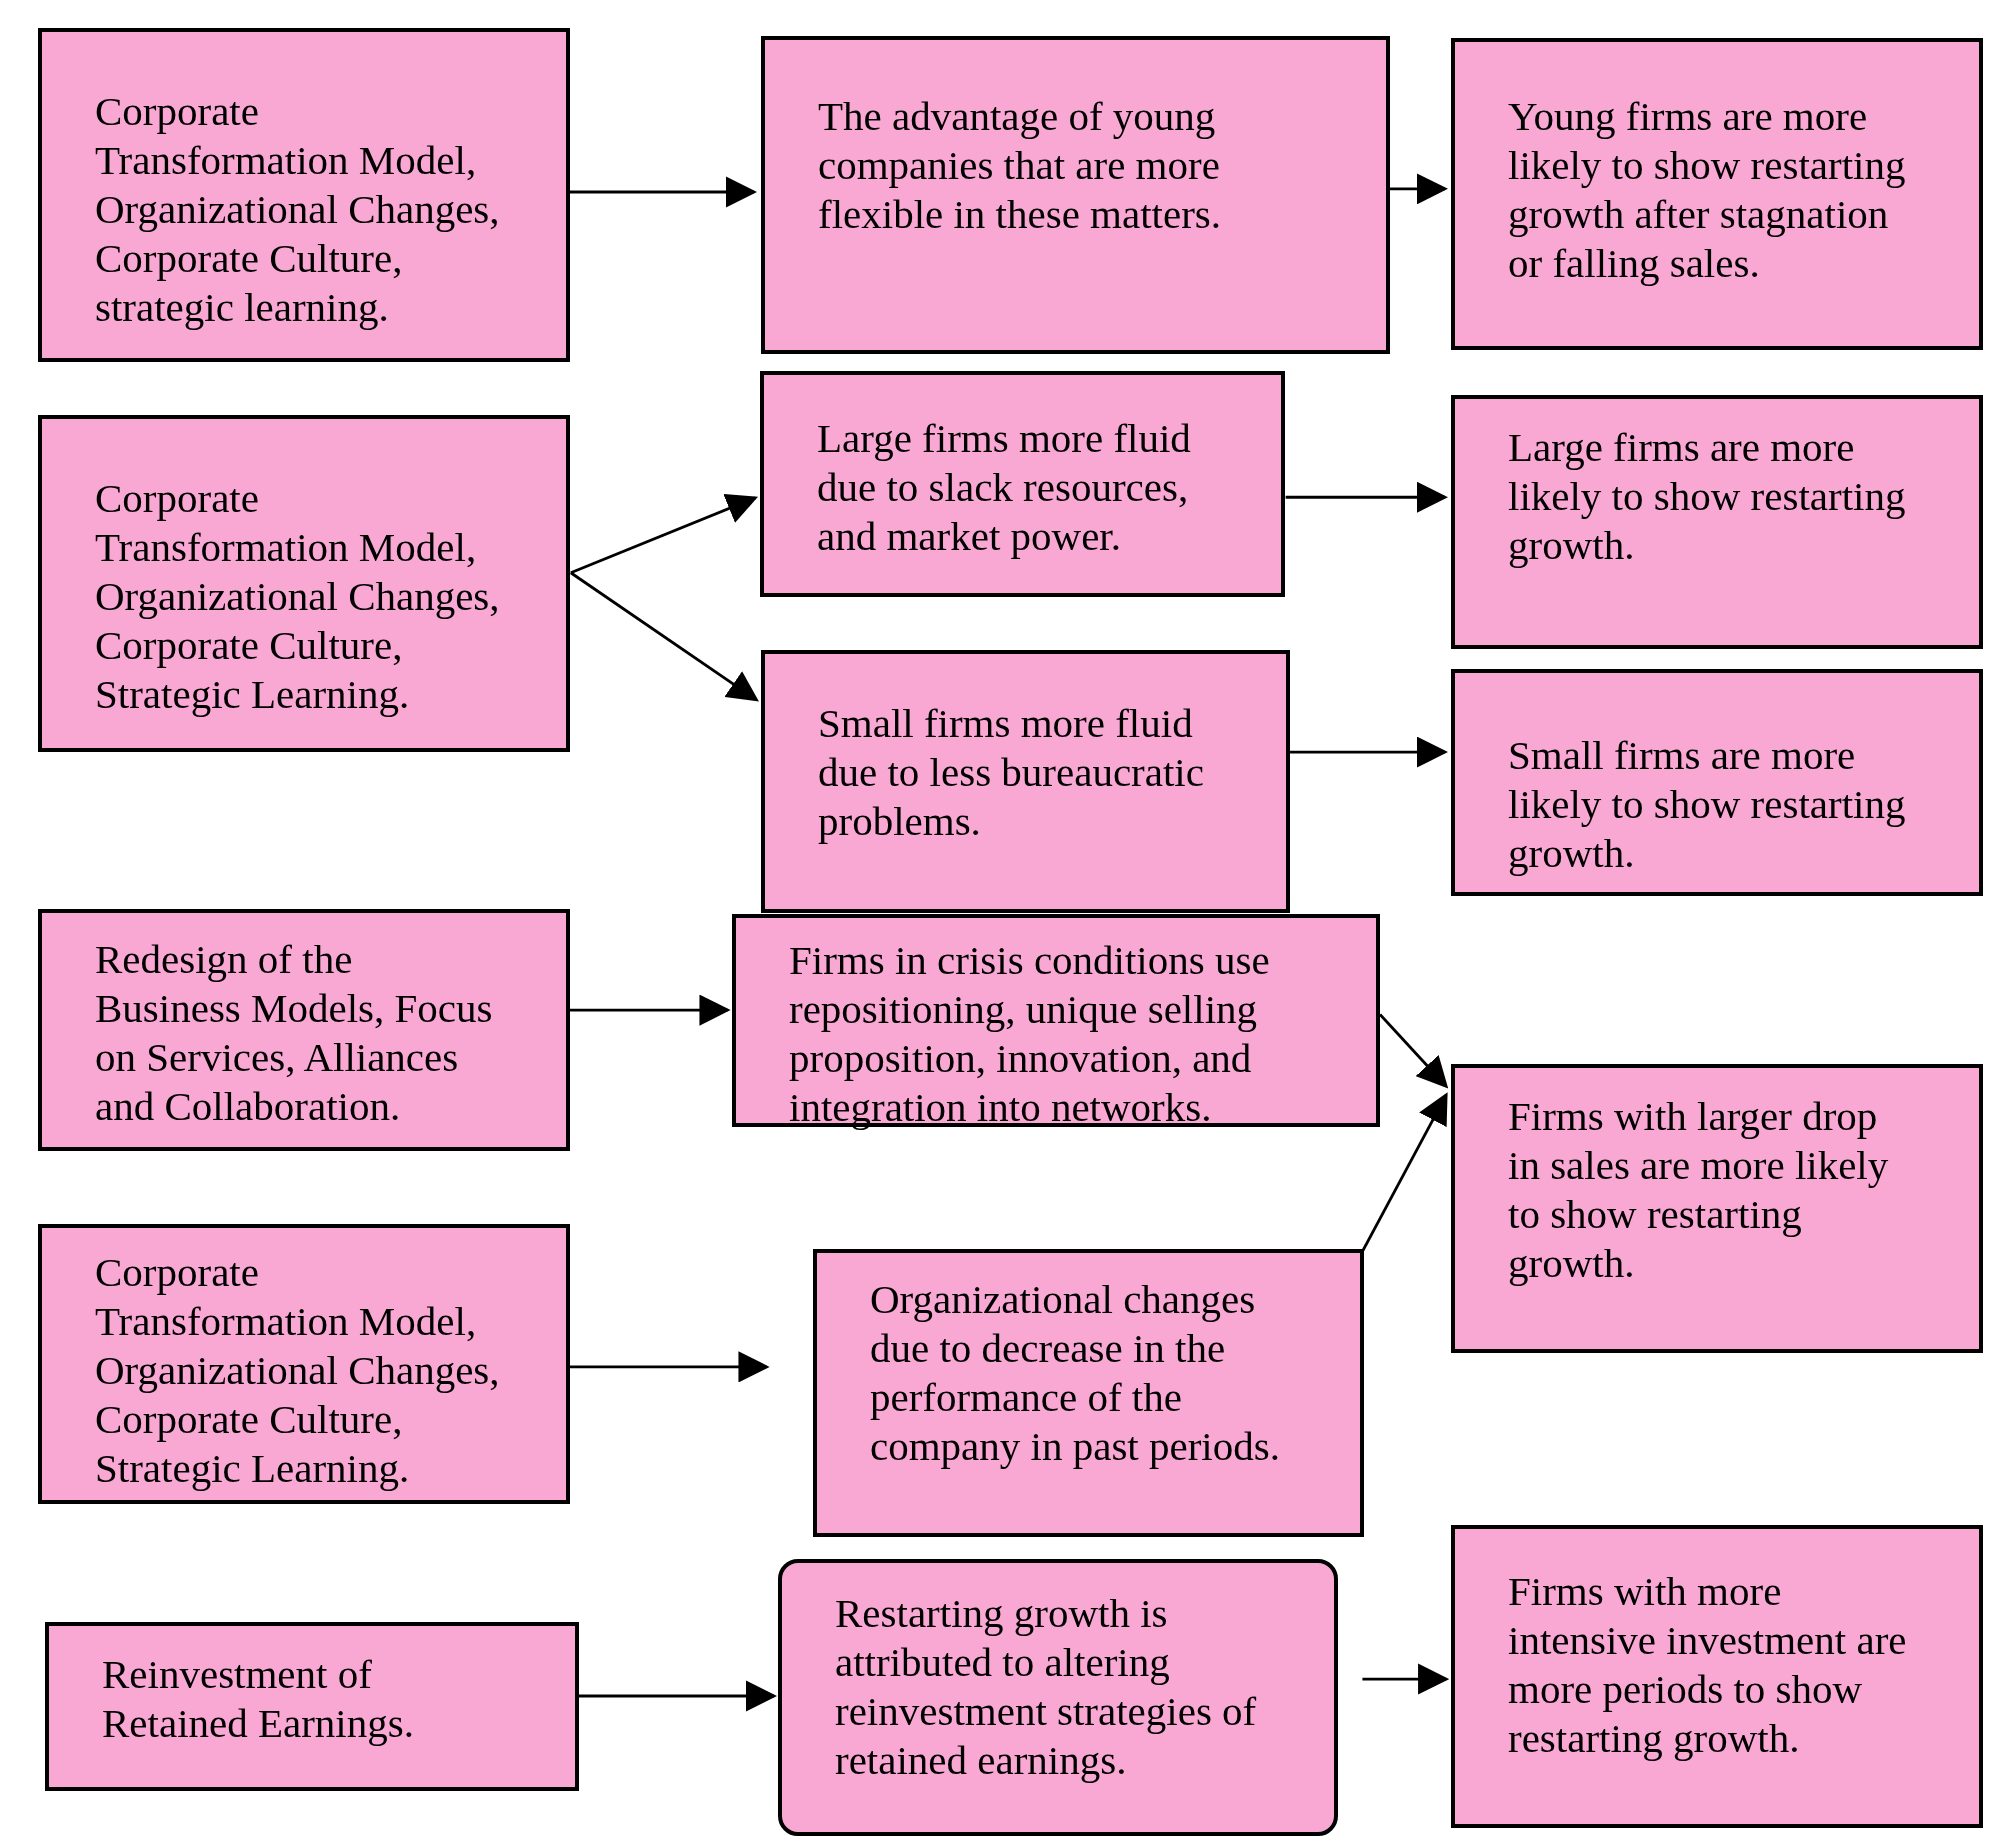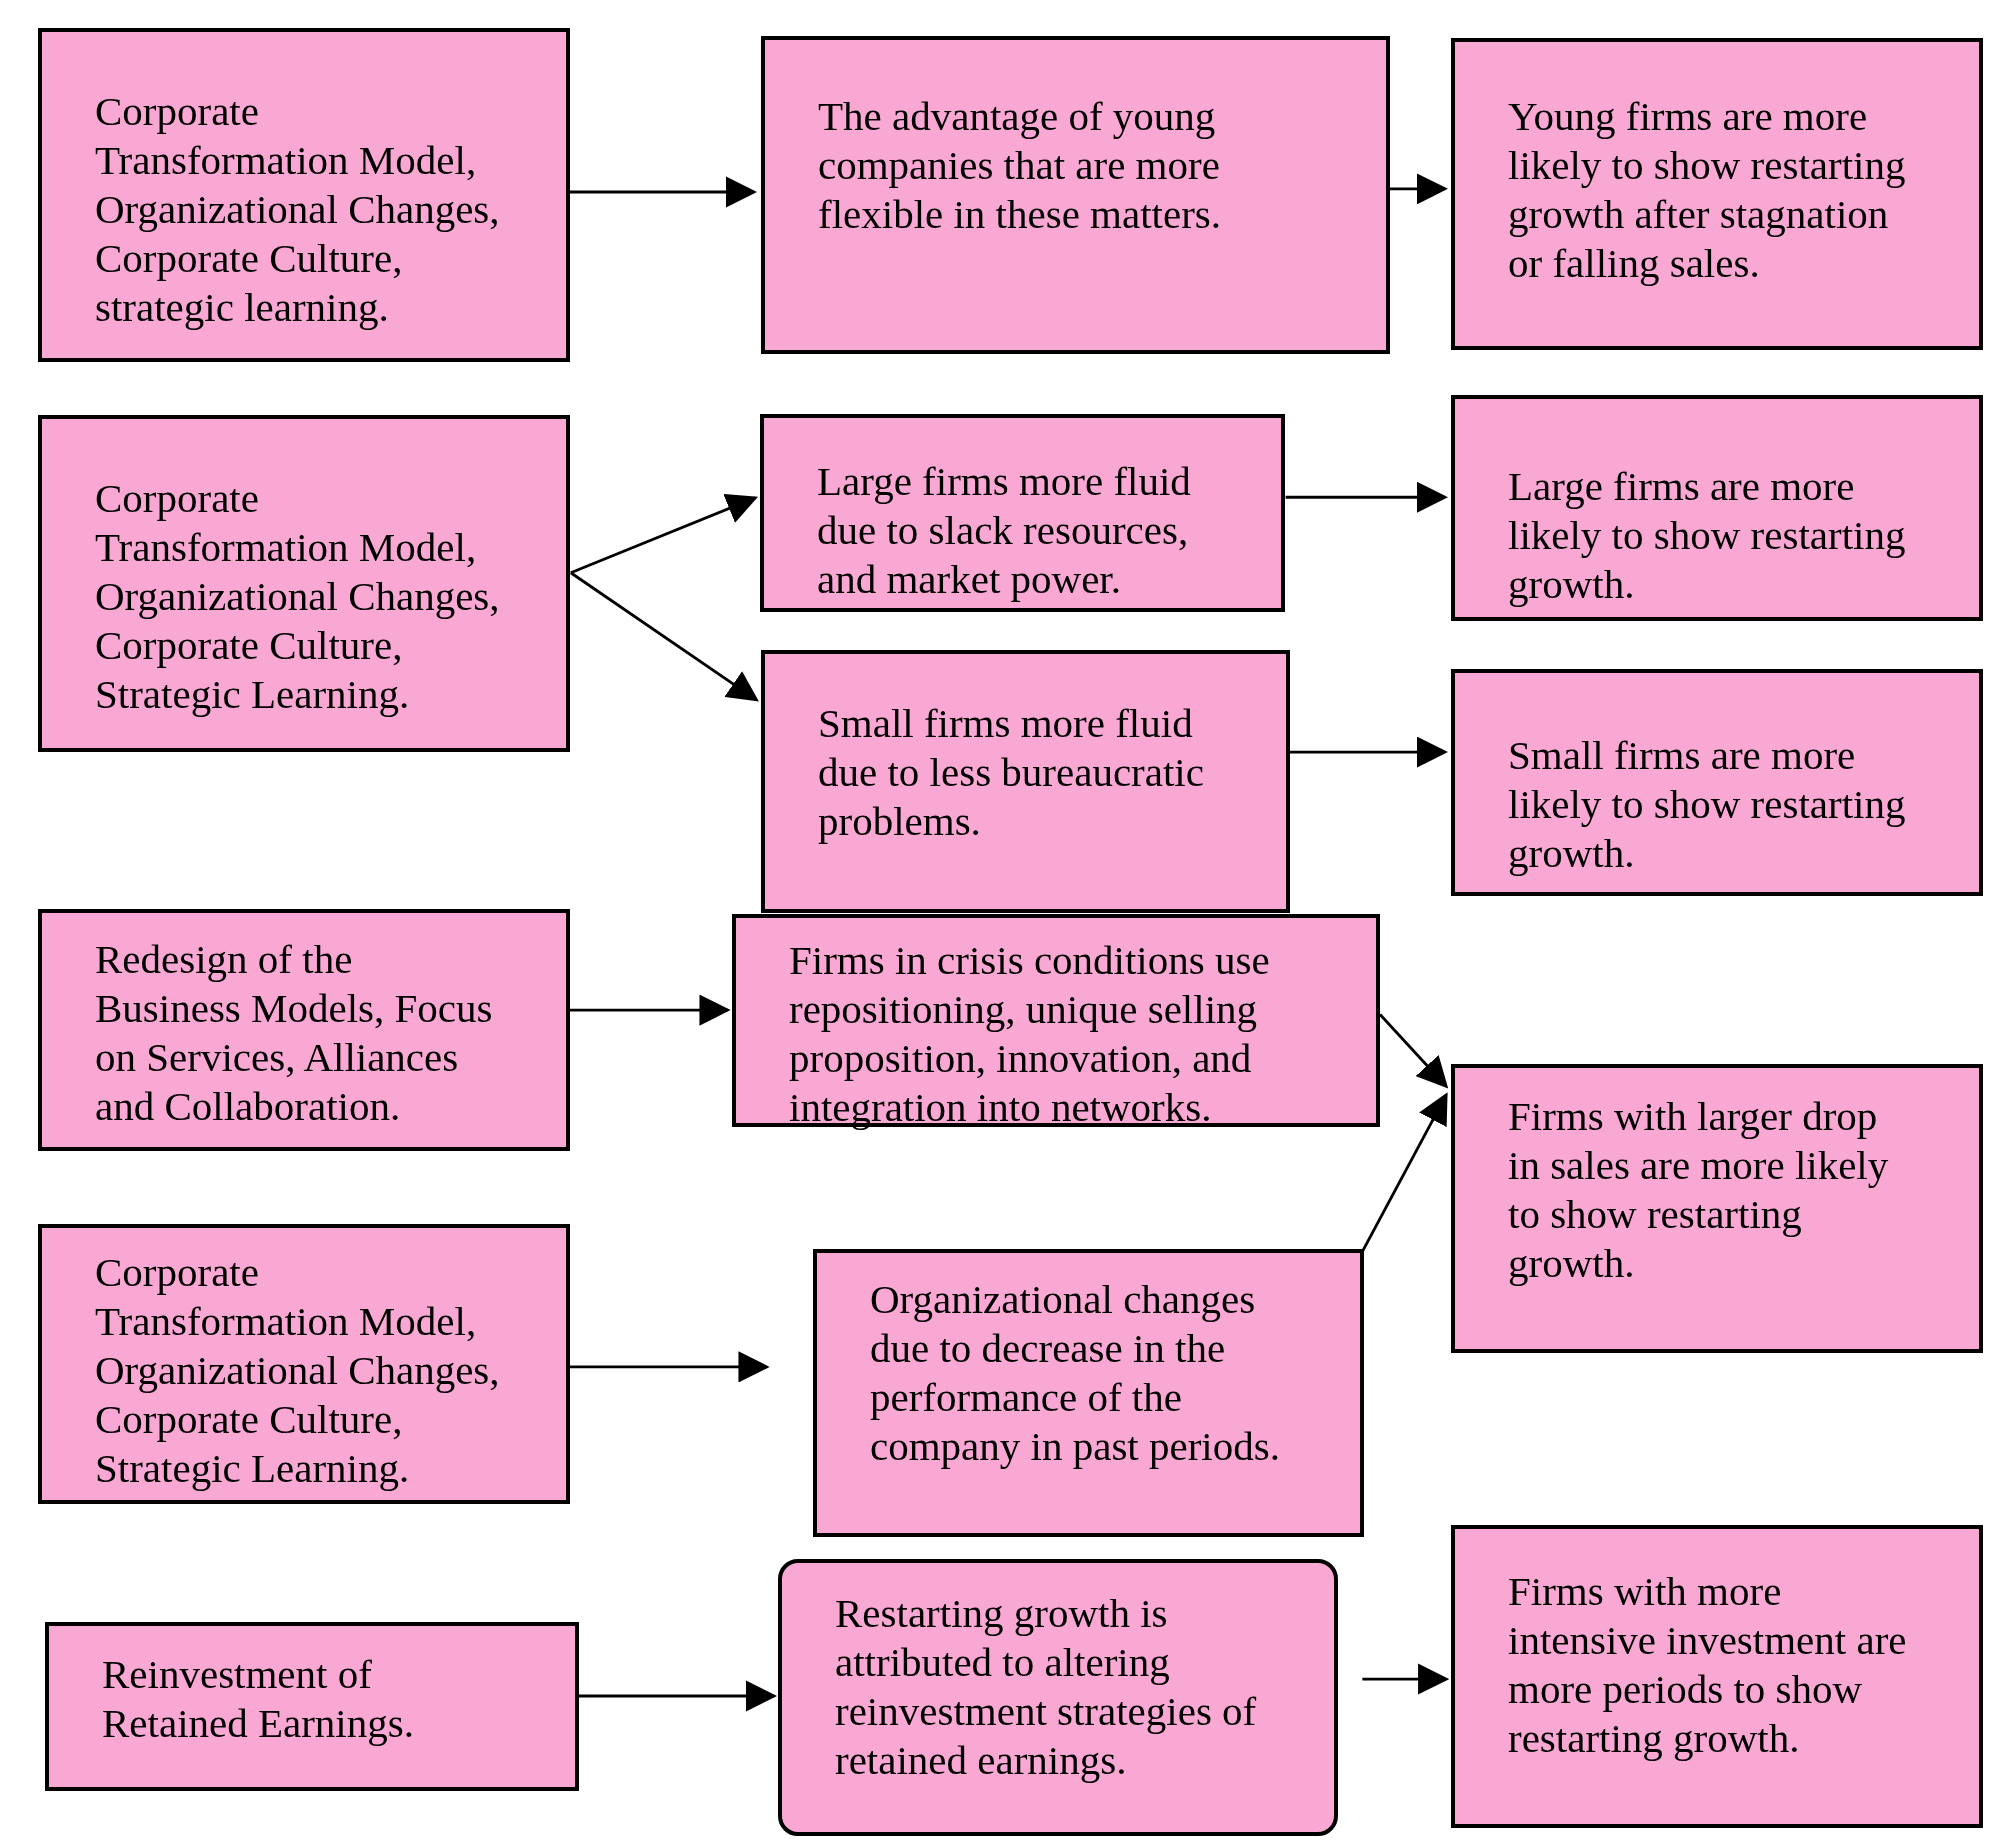--- a/index.html
+++ b/index.html
@@ -77,26 +77,26 @@
 or falling sales.</p>
   </div>
 
   <div class="node" style="left:38px; top:415px; width:532px; height:337px; padding-top:55px;">
     <p>Corporate
 Transformation Model,
 Organizational Changes,
 Corporate Culture,
 Strategic Learning.</p>
   </div>
-  <div class="node" style="left:760px; top:414px; width:525px; height:198px; padding-top:39px;">
+  <div class="node" style="left:760px; top:371px; width:525px; height:226px; padding-top:39px;">
     <p>Large firms more fluid
 due to slack resources,
 and market power.</p>
   </div>
-  <div class="node" style="left:1451px; top:395px; width:532px; height:226px; padding-top:63px;">
+  <div class="node" style="left:1451px; top:395px; width:532px; height:254px; padding-top:24px;">
     <p>Large firms are more
 likely to show restarting
 growth.</p>
   </div>
   <div class="node" style="left:761px; top:650px; width:529px; height:263px; padding-top:45px;">
     <p>Small firms more fluid
 due to less bureaucratic
 problems.</p>
   </div>
   <div class="node" style="left:1451px; top:669px; width:532px; height:227px; padding-top:58px;">

